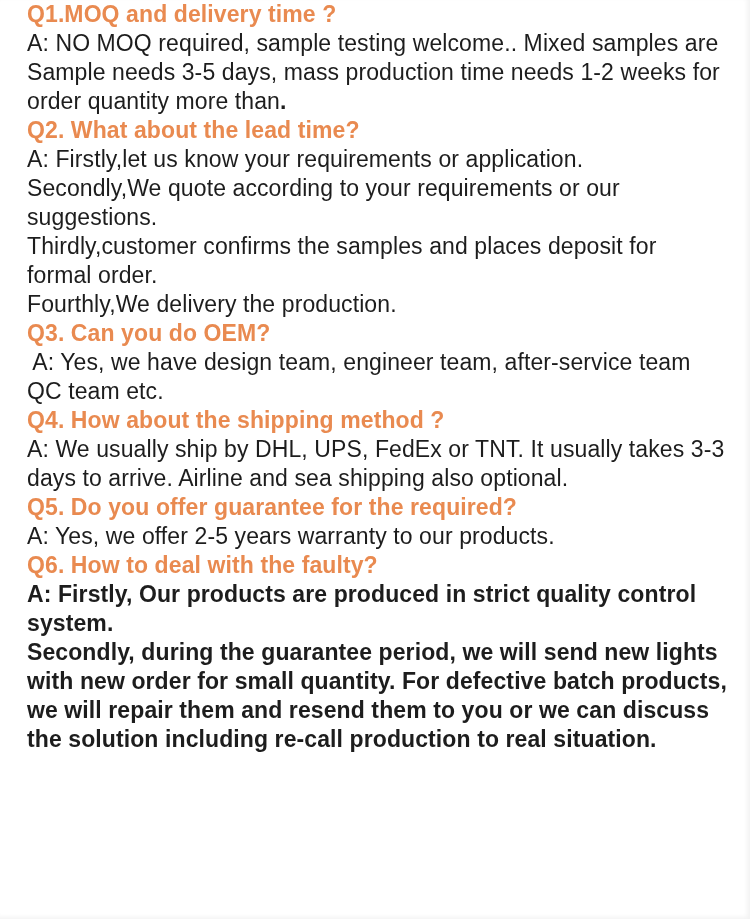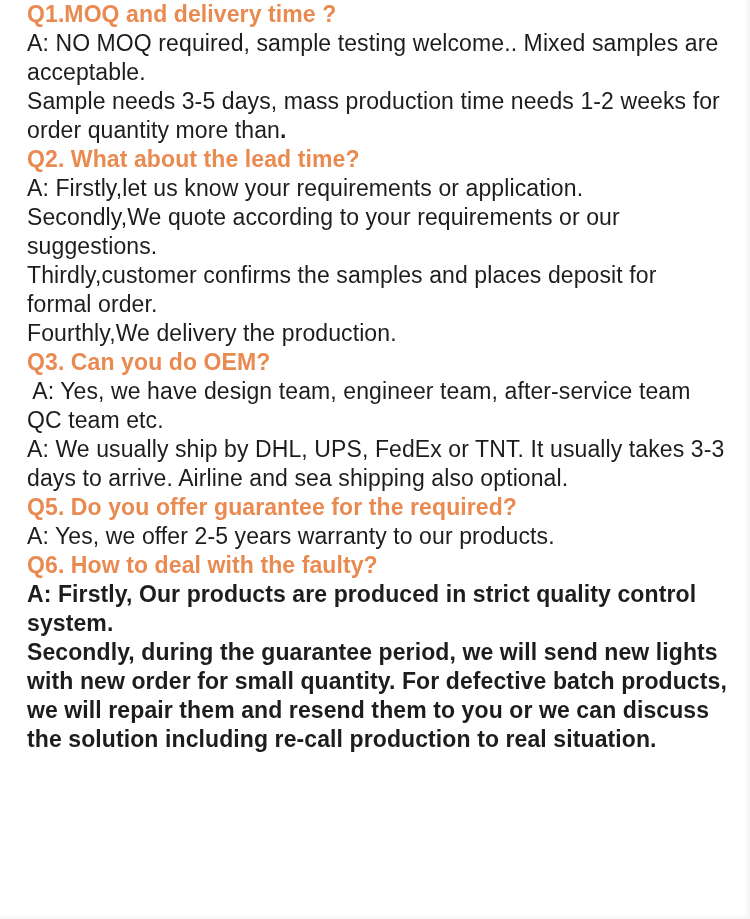--- a/index.html
+++ b/index.html
@@ -66,21 +66,20 @@
 <body>
 
 <div class="page">
 
 
   <div class="content">
 
     <section>
       <div class="line q">Q1.MOQ and delivery time ?</div>
       <div class="line">A: NO MOQ required, sample testing welcome.. Mixed samples are</div>
-      <div class="line">acceptable.</div>
       <div class="line">Sample needs 3-5 days, mass production time needs 1-2 weeks for</div>
       <div class="line"><span>order quantity more than</span><span class="bold-dot">.</span></div>
     </section>
 
     <section>
       <div class="line q">Q2. What about the lead time?</div>
       <div class="line">A: Firstly,let us know your requirements or application.</div>
       <div class="line">Secondly,We quote according to your requirements or our</div>
       <div class="line">suggestions.</div>
       <div class="line">Thirdly,customer confirms the samples and places deposit for</div>
@@ -88,20 +87,21 @@
       <div class="line">Fourthly,We delivery the production.</div>
     </section>
 
     <section>
       <div class="line q">Q3. Can you do OEM?</div>
       <div class="line"> A: Yes, we have design team, engineer team, after-service team</div>
       <div class="line">QC team etc.</div>
     </section>
 
     <section>
+      <div class="line q">Q4. How about the shipping method ?</div>
       <div class="line">A: We usually ship by DHL, UPS, FedEx or TNT. It usually takes 3-3</div>
       <div class="line">days to arrive. Airline and sea shipping also optional.</div>
     </section>
 
     <section>
       <div class="line q">Q5. Do you offer guarantee for the required?</div>
       <div class="line">A: Yes, we offer 2-5 years warranty to our products.</div>
     </section>
 
     <section>

